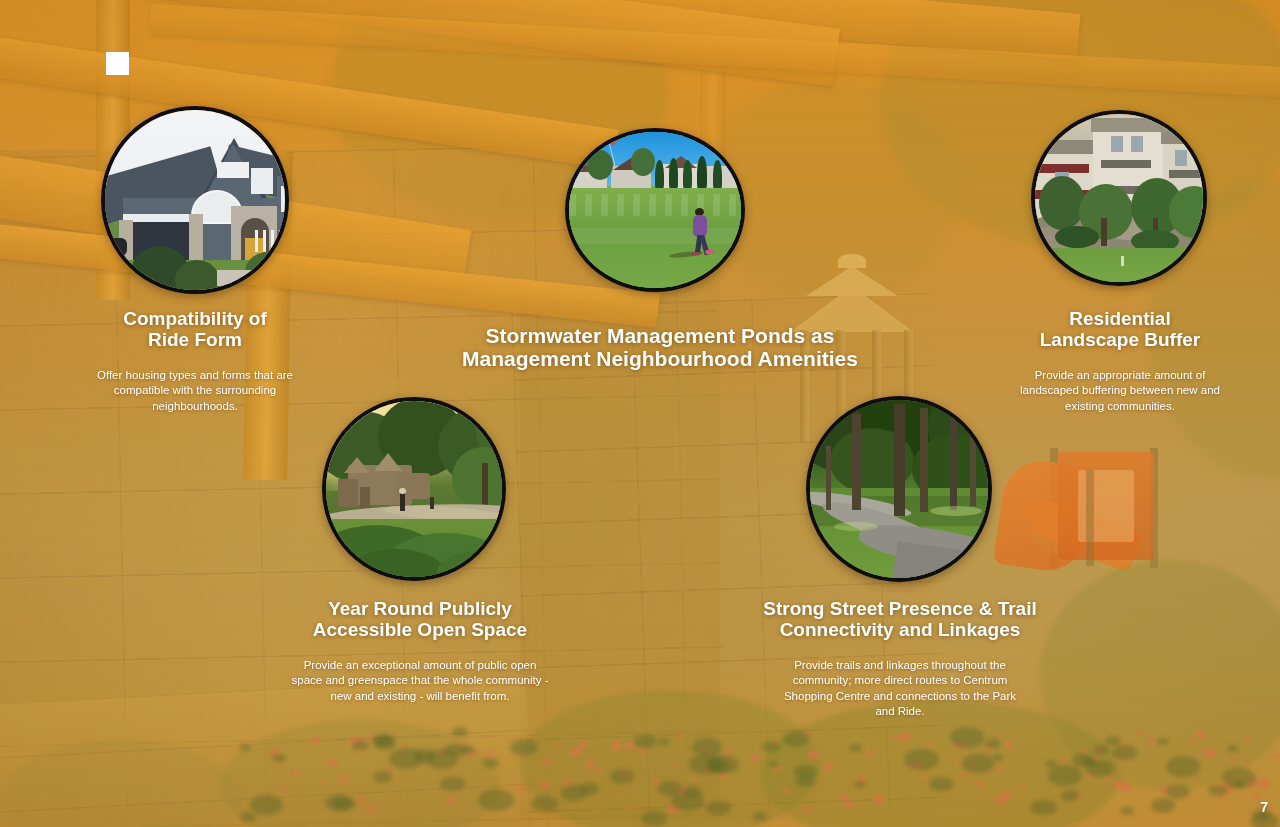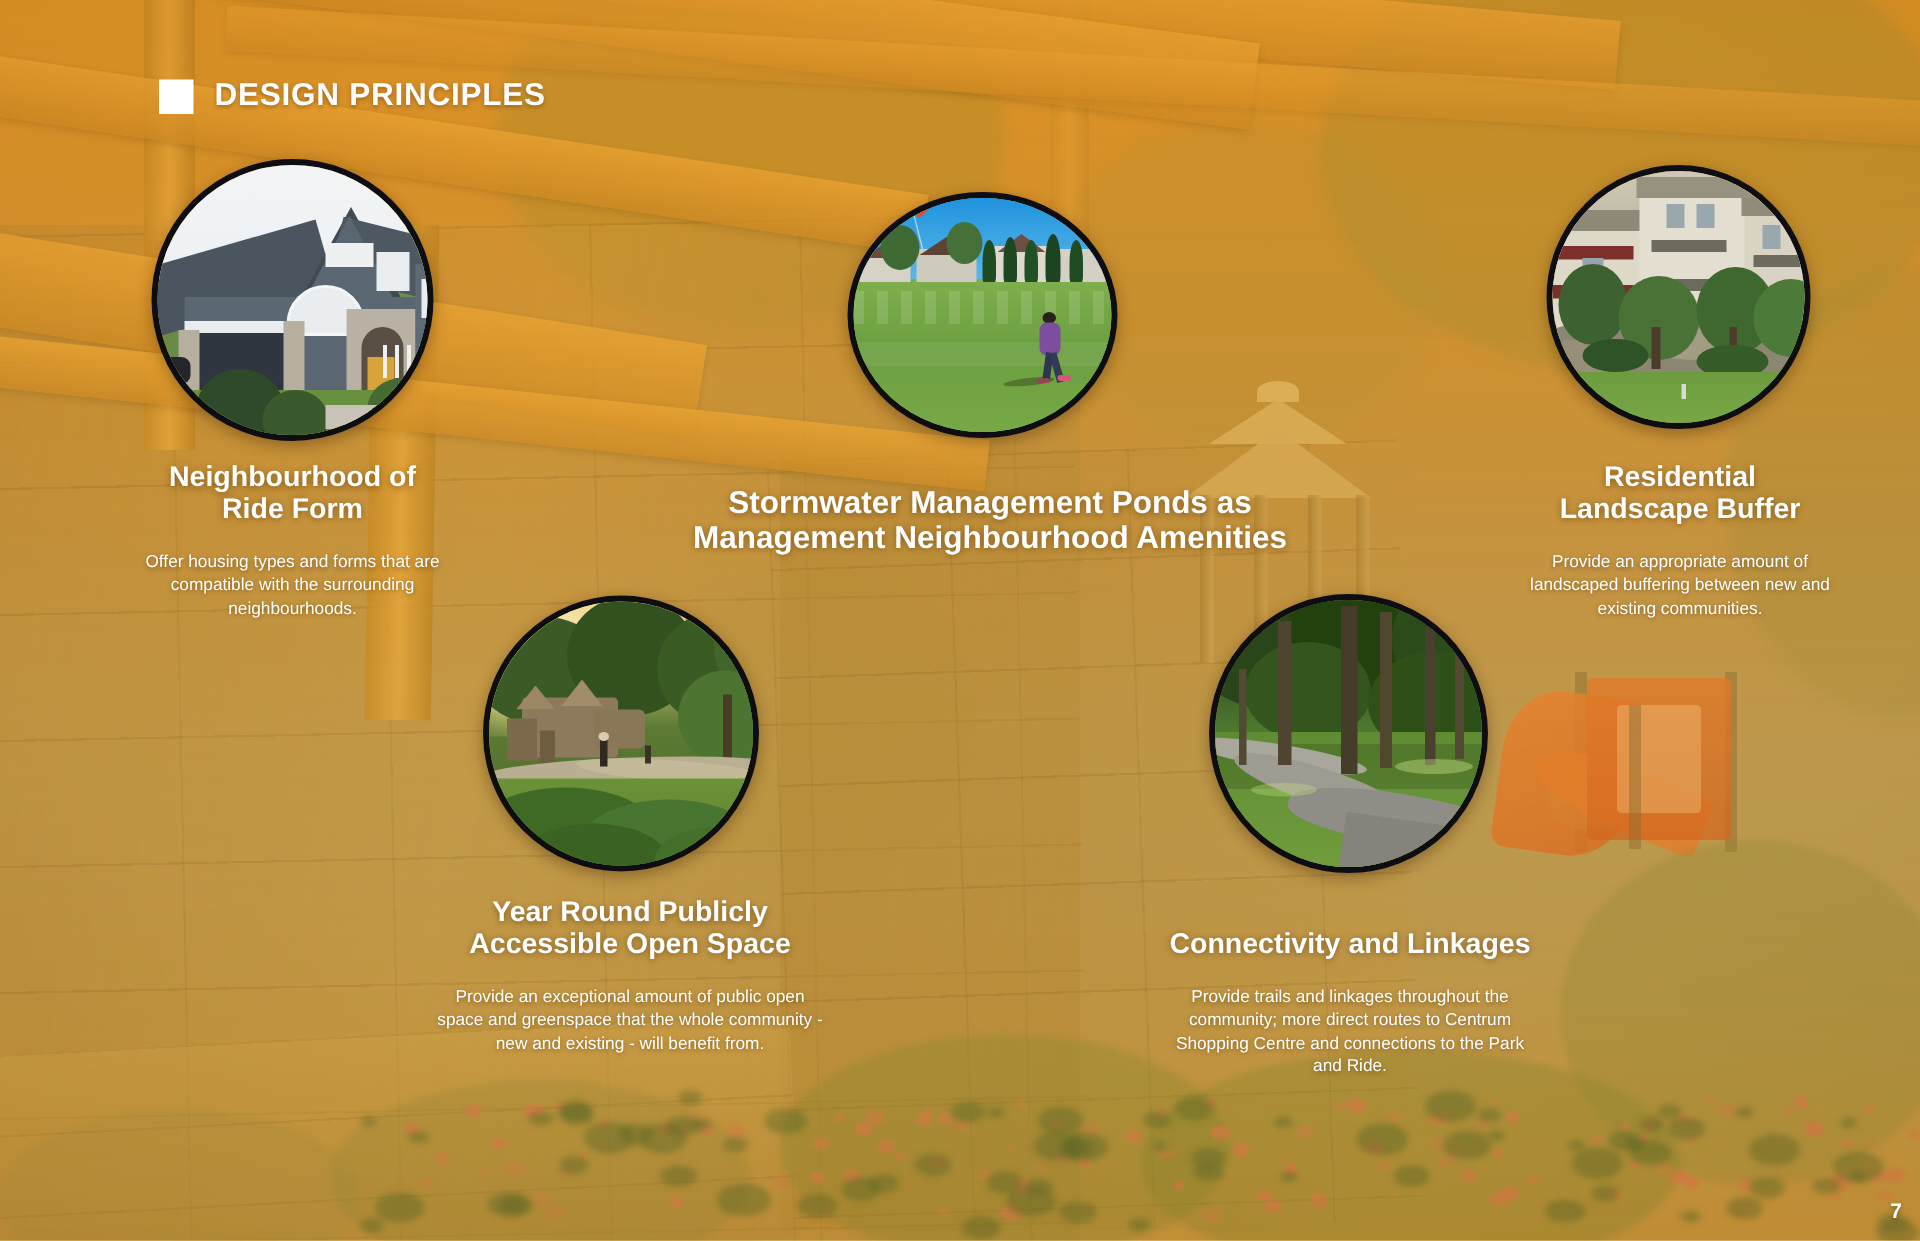--- a/index.html
+++ b/index.html
@@ -460,21 +460,20 @@
     </div>
 
   <div class="bg-layer bg-tint"></div>
   <div class="bg-layer bg-vignette"></div>
 </div>
 
 <div id="content">
 
   <div class="header">
     <div class="header-square"></div>
-    <div class="header-title">DESIGN PRINCIPLES</div>
   </div>
 
   <div class="photo" style="left:101px; top:106px; width:188px; height:188px;">
     <div class="scene" style="background:linear-gradient(180deg,#f2f4f6 0%,#eef1f3 42%,#6f8f4a 43%,#5f8440 100%);">
 
       <div class="el" style="left:-6px; top:52px; width:120px; height:46px; background:#4a5560; transform:rotate(-16deg);"></div>
       <div class="el" style="left:86px; top:28px; width:86px; height:78px; background:#3f4a55; clip-path:polygon(50% 0,100% 100%,0 100%);"></div>
       <div class="el" style="left:118px; top:44px; width:84px; height:40px; background:#4d5863; transform:rotate(14deg);"></div>
 
       <div class="el" style="left:18px; top:88px; width:160px; height:96px; background:#5b6773;"></div>
@@ -650,21 +649,21 @@
       <div class="el" style="left:160px; top:26px; width:6px;  height:80px; background:#544a33;"></div>
       <div class="el" style="left:16px;  top:46px; width:5px;  height:64px; background:#544934;"></div>
 
       <div class="el" style="left:120px; top:106px; width:52px; height:10px; background:rgba(208,230,140,.4); border-radius:50%;"></div>
       <div class="el" style="left:24px;  top:122px; width:44px; height:9px;  background:rgba(200,226,134,.34); border-radius:50%;"></div>
     </div>
   </div>
 
   <div class="block" style="left:85px; top:308px; width:220px;">
     <h2>
-      <span>Neighbourhood of</span><br>
+      <span>Compatibility of</span><br>
       <span>Ride Form</span>
     </h2>
     <p>Offer housing types and forms that are compatible with the surrounding neighbourhoods.</p>
   </div>
 
   <div class="block big" style="left:450px; top:300px; width:420px;">
     <h2>
       <br>
       <span>Stormwater Management Ponds as</span><br>
       <span>Management Neighbourhood Amenities</span>
@@ -682,20 +681,20 @@
   <div class="block" style="left:290px; top:598px; width:260px;">
     <h2>
       <span>Year Round Publicly</span><br>
       <span>Accessible Open Space</span>
     </h2>
     <p>Provide an exceptional amount of public open space and greenspace that the whole community - new and existing - will benefit from.</p>
   </div>
 
   <div class="block" style="left:740px; top:598px; width:320px;">
     <h2>
-      <br>
+      <span>Strong Street Presence &amp; Trail</span><br>
       <span>Connectivity and Linkages</span>
     </h2>
     <p style="width:250px; margin-left:auto; margin-right:auto;">Provide trails and linkages throughout the community; more direct routes to Centrum Shopping Centre and connections to the Park and Ride.</p>
   </div>
 
   <div class="page-num">7</div>
 </div>
 
 </body></html>

